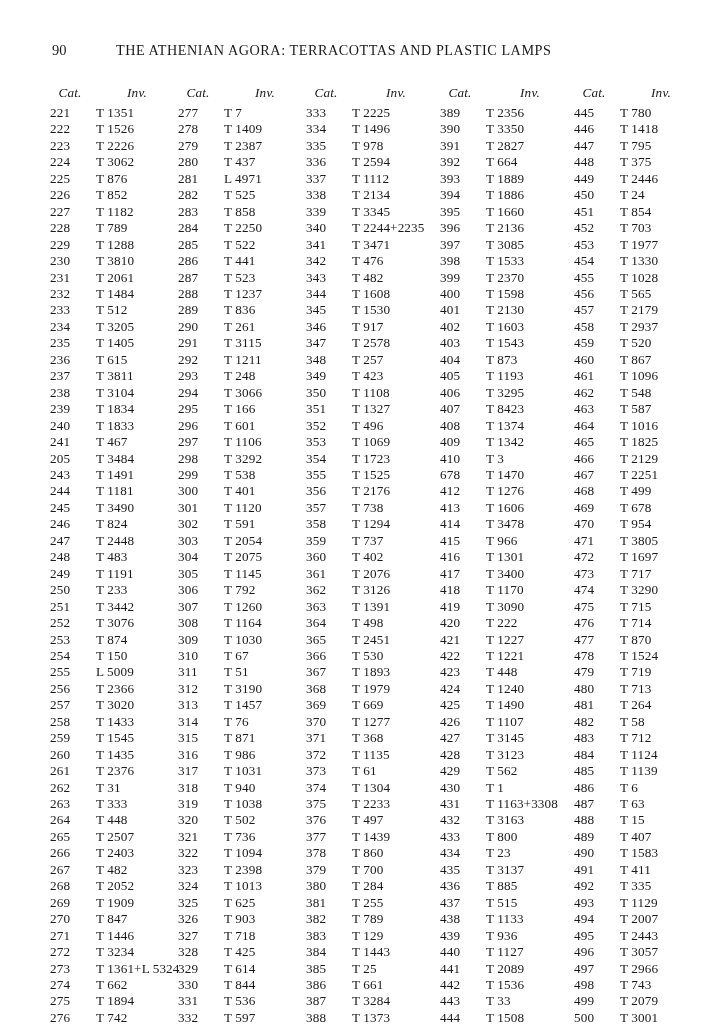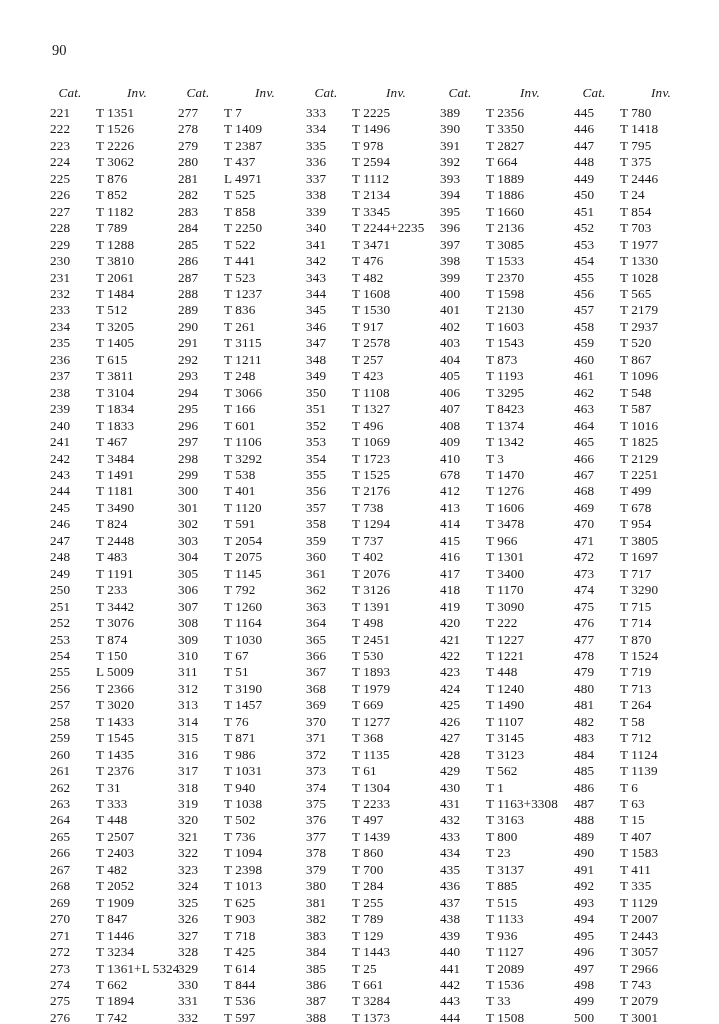--- a/index.html
+++ b/index.html
@@ -89,20 +89,21 @@
     letter-spacing: 0.1px;
   }
 </style>
 </head>
 <body>
 
 <div class="page">
 
   <div class="header">
     <span class="page-number">90</span>
+    <span class="running-head">THE ATHENIAN AGORA: TERRACOTTAS AND PLASTIC LAMPS</span>
   </div>
 
   <div class="columns">
 
     <div class="col">
       <div class="colhead">
         <span class="cat">Cat.</span>
         <span class="inv">Inv.</span>
       </div>
       <div class="rows">
@@ -184,21 +185,21 @@
           </div>
         <div class="row">
             <span class="cat">240</span>
             <span class="inv">T 1833</span>
           </div>
         <div class="row">
             <span class="cat">241</span>
             <span class="inv">T 467</span>
           </div>
         <div class="row">
-            <span class="cat">242</span>
+            <span class="cat">205</span>
             <span class="inv">T 3484</span>
           </div>
         <div class="row">
             <span class="cat">243</span>
             <span class="inv">T 1491</span>
           </div>
         <div class="row">
             <span class="cat">244</span>
             <span class="inv">T 1181</span>
           </div>

